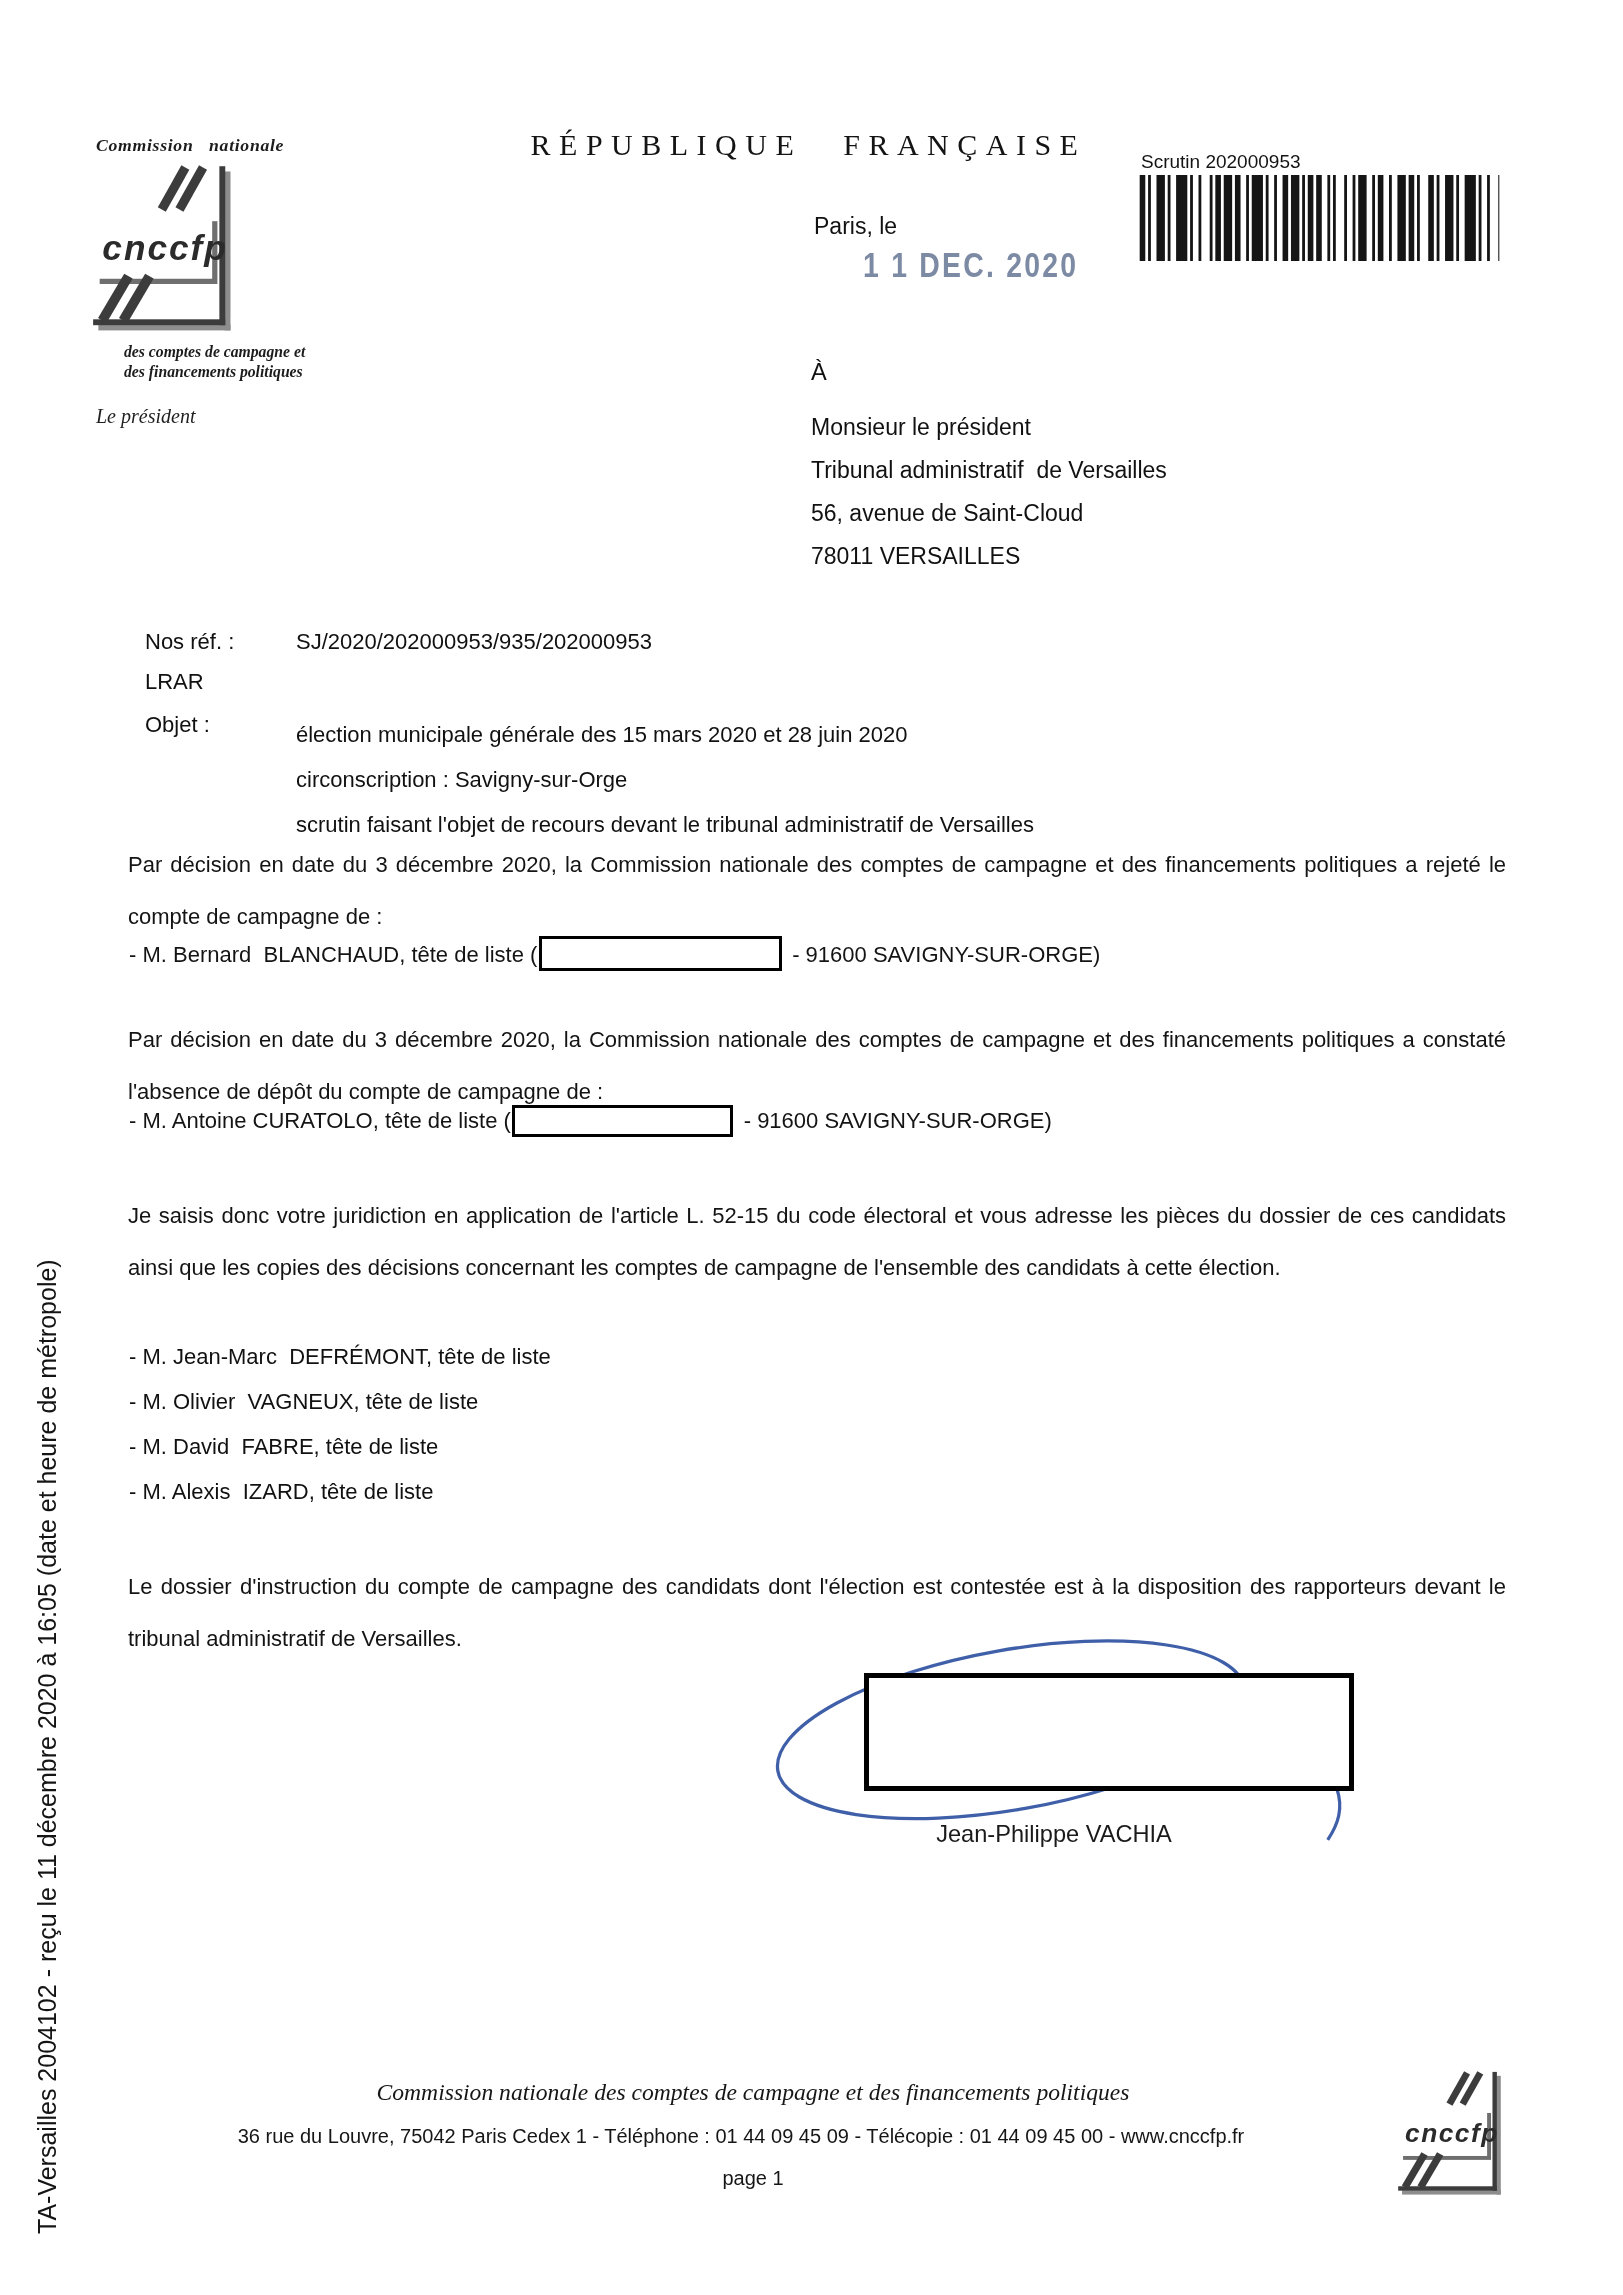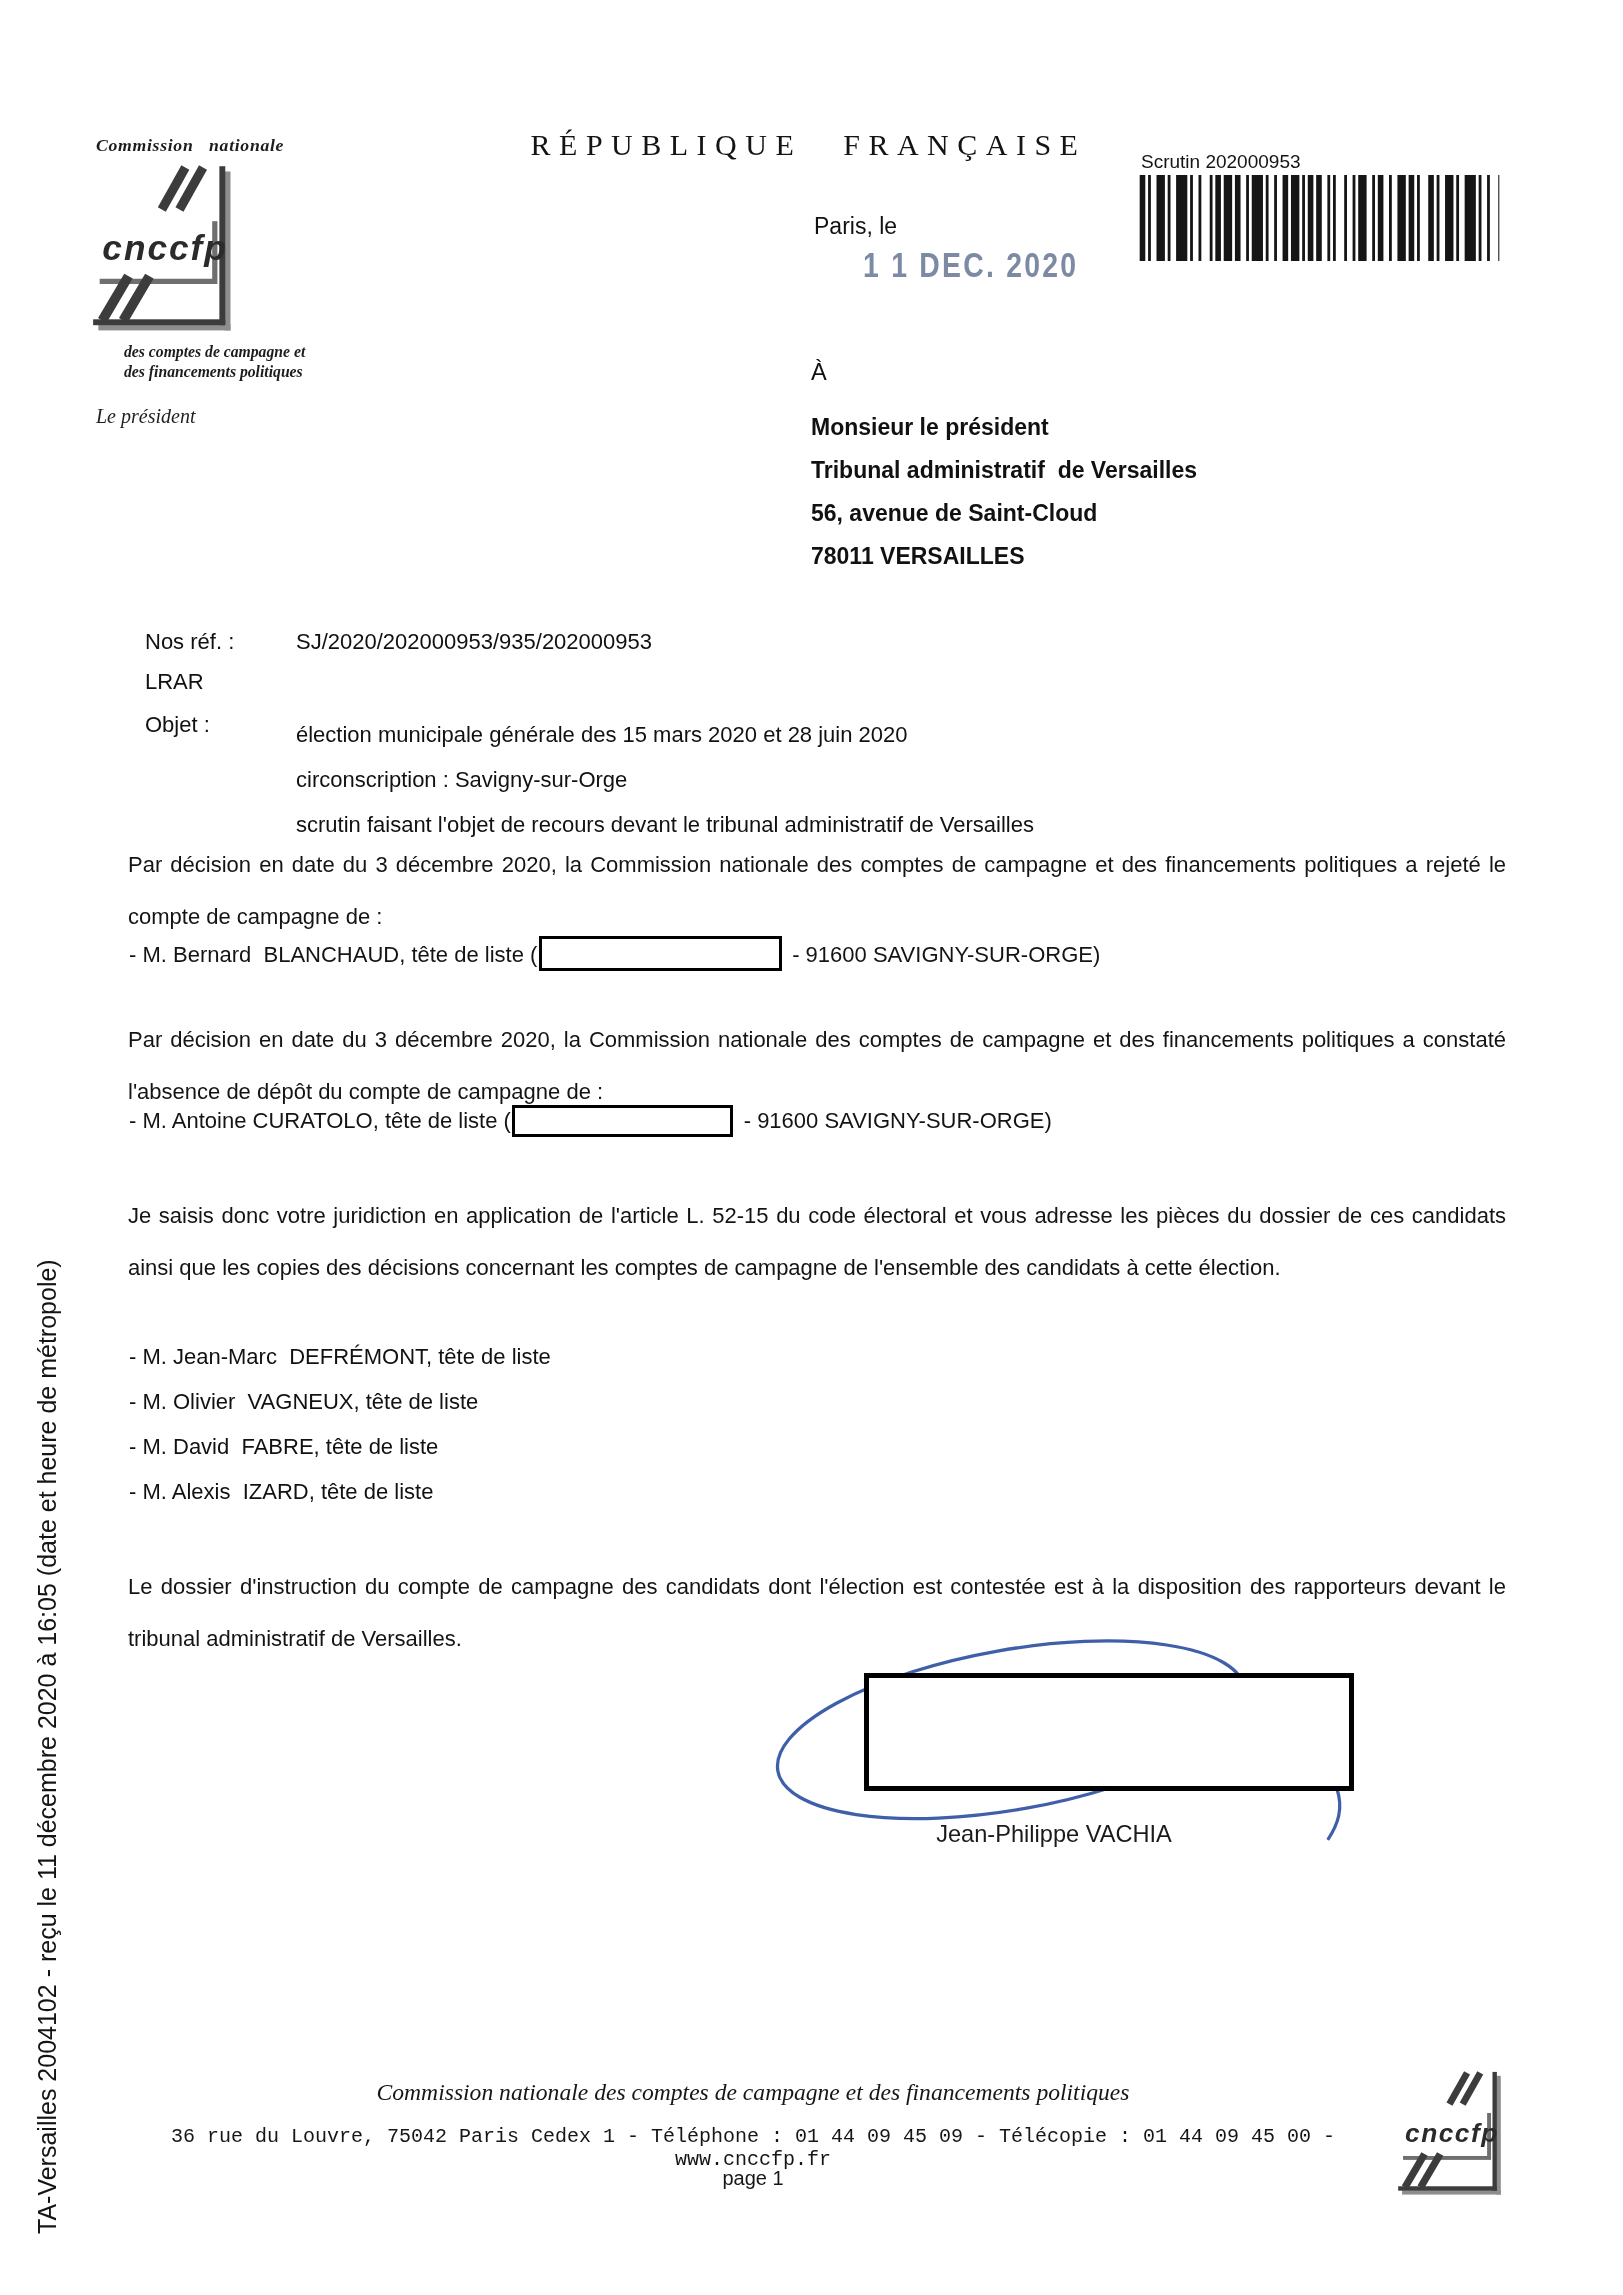--- a/index.html
+++ b/index.html
@@ -61,21 +61,21 @@
     font-size:33px;font-weight:bold;
     letter-spacing:2.6px;
     transform:scale(0.86,1.08);
     transform-origin:0 0;
     color:#7c8aa4;
   }
 
   
   .to-a{left:811px;top:359px;font-size:23.6px;}
   .recipient{left:811px;top:406px;font-size:23px;}
-  .recipient .r-line{line-height:43px;font-weight:bold;}
+  .recipient .r-line{line-height:43px;}
 
   
   .lbl{font-size:22px;}
   .ref-label{left:145px;top:629px;}
   .ref-value{left:296px;top:629px;}
   .lrar{left:145px;top:669px;}
   .objet-label{left:145px;top:712px;}
   .objet-lines{left:296px;top:712px;font-size:22px;}
   .objet-lines .o-line{line-height:45px;}
 
@@ -117,22 +117,22 @@
   }
 
   
   .footer-org{
     left:105px;top:2079px;width:1296px;
     text-align:center;
     font-family:"Liberation Serif", serif;
     font-style:italic;font-size:23.6px;color:#161616;
   }
   .footer-addr{
-    left:105px;top:2125px;width:1296px;
-    text-align:center;font-size:20px;color:#161616;font-family:Liberation Mono, monospace;
+    left:93px;top:2125px;width:1296px;
+    text-align:center;font-size:20px;color:#161616;
   }
   .footer-page{
     left:105px;top:2167px;width:1296px;
     text-align:center;font-size:20px;color:#161616;
   }
   .mini-logo{left:1392px;top:2068px;}
 
   .logo-acronym-text{
     font-family:"Liberation Sans", sans-serif;
     font-weight:bold;font-style:italic;

